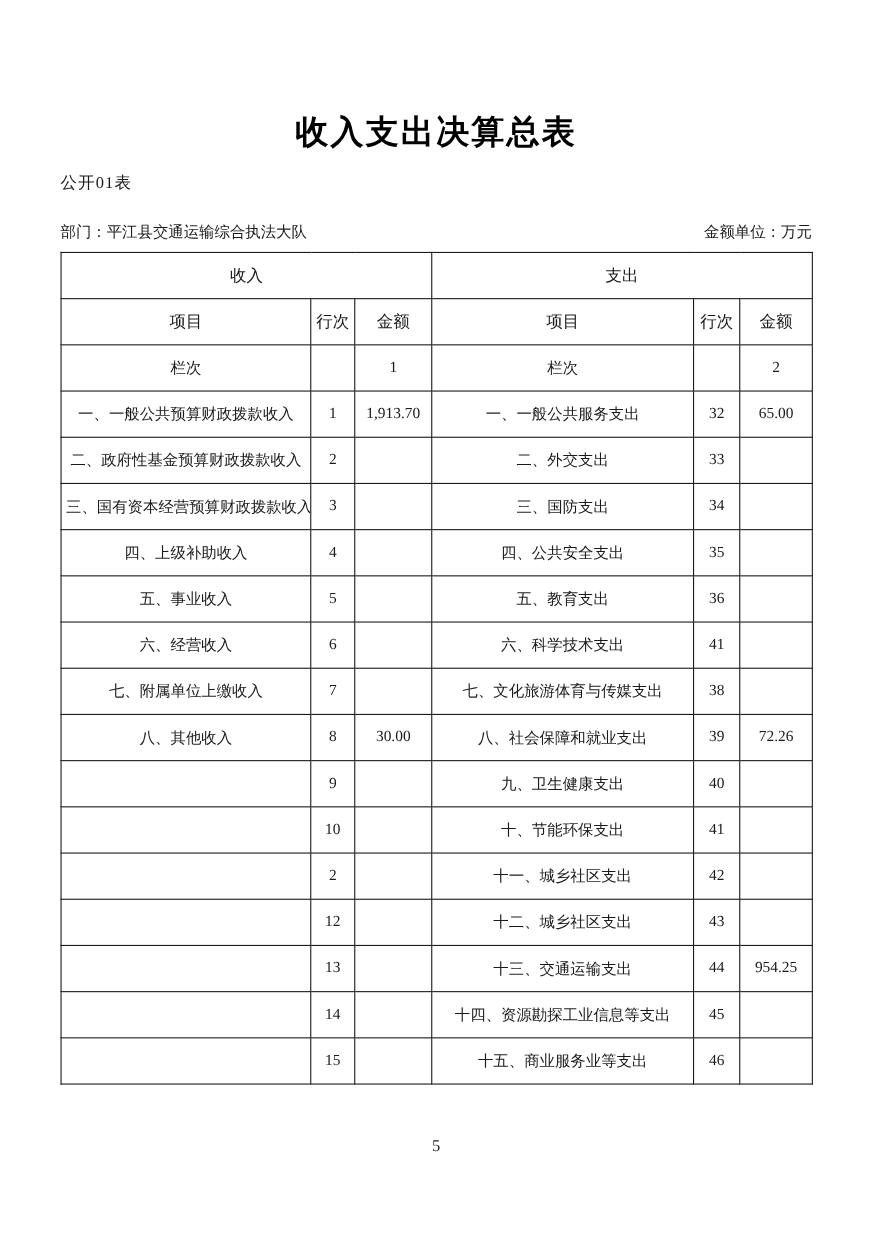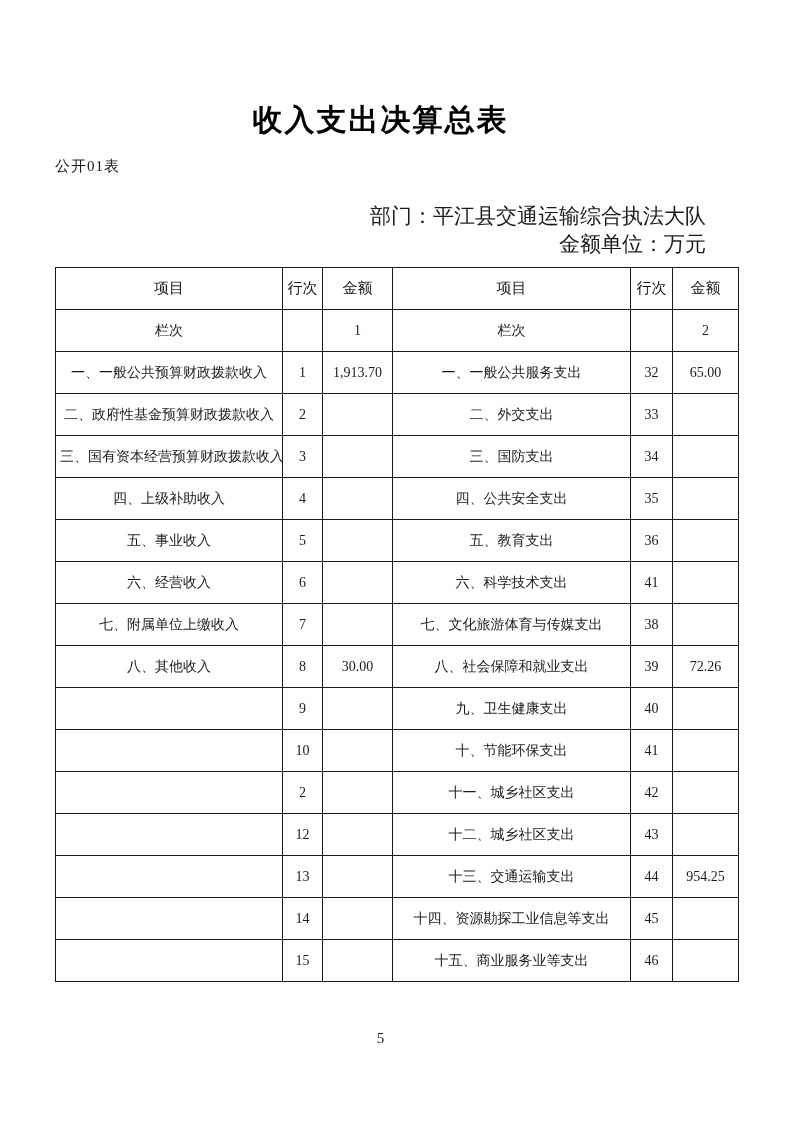--- a/index.html
+++ b/index.html
@@ -8,45 +8,44 @@
     width: 793px;
     height: 1122px;
     margin: 0 auto;
     font-family: "Liberation Serif", "DejaVu Serif", serif;
     color: #1a1a1a;
     overflow: hidden;
   }
   .page {
     width: 793px;
     height: 1072px;
-    padding: 100px 87px 0 55px;
+    padding: 100px 55px 0 55px;
     position: relative;
   }
   .doc-title {
     font-family: "Liberation Sans", "DejaVu Sans", sans-serif;
     font-weight: bold;
     font-size: 30px;
     letter-spacing: 2px;
     text-align: center;
     color: #000;
     margin-bottom: 16px;
   }
   .table-code {
     text-align: left;
     font-size: 15px;
     margin-bottom: 26px;
     letter-spacing: 1px;
   }
   .meta-row {
     display: flex;
     justify-content: space-between;
-    align-items: flex-end;
-    font-size: 21px;
+    align-items: center;
+    font-size: 14px;
     margin-bottom: 9px;
-    flex-direction: column;
   }
   table.budget {
     width: 100%;
     border-collapse: collapse;
     table-layout: fixed;
     font-size: 14px;
   }
   table.budget th,
   table.budget td {
     border: 1px solid #1a1a1a;
@@ -87,20 +86,24 @@
   <table class="budget">
     <colgroup>
       <col style="width:227px">
       <col style="width:40px">
       <col style="width:70px">
       <col style="width:238px">
       <col style="width:42px">
       <col style="width:66px">
     </colgroup>
     <thead>
+      <tr>
+        <th colspan="3">收入</th>
+        <th colspan="3">支出</th>
+      </tr>
       <tr>
         <th>项目</th>
         <th>行次</th>
         <th>金额</th>
         <th>项目</th>
         <th>行次</th>
         <th>金额</th>
       </tr>
       <tr>
         <td>栏次</td>

